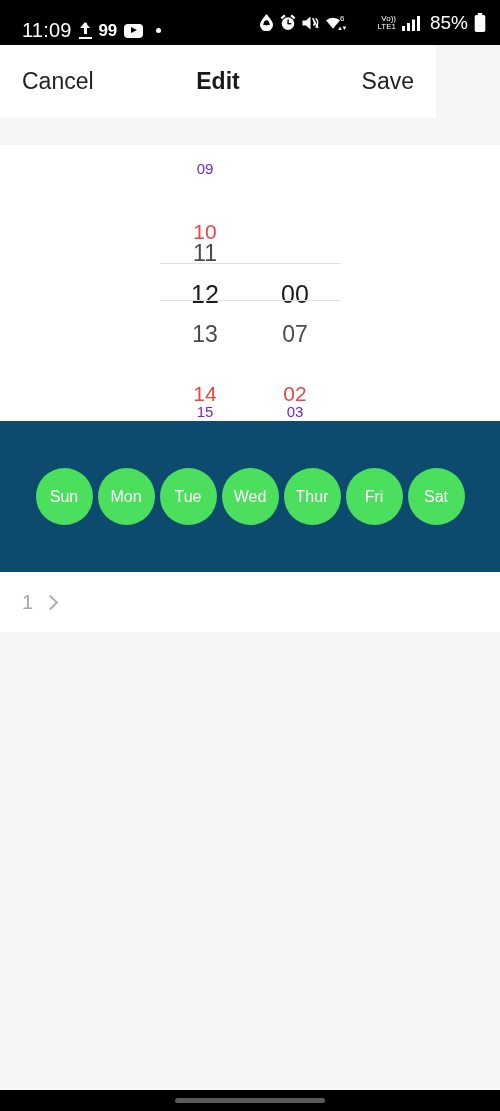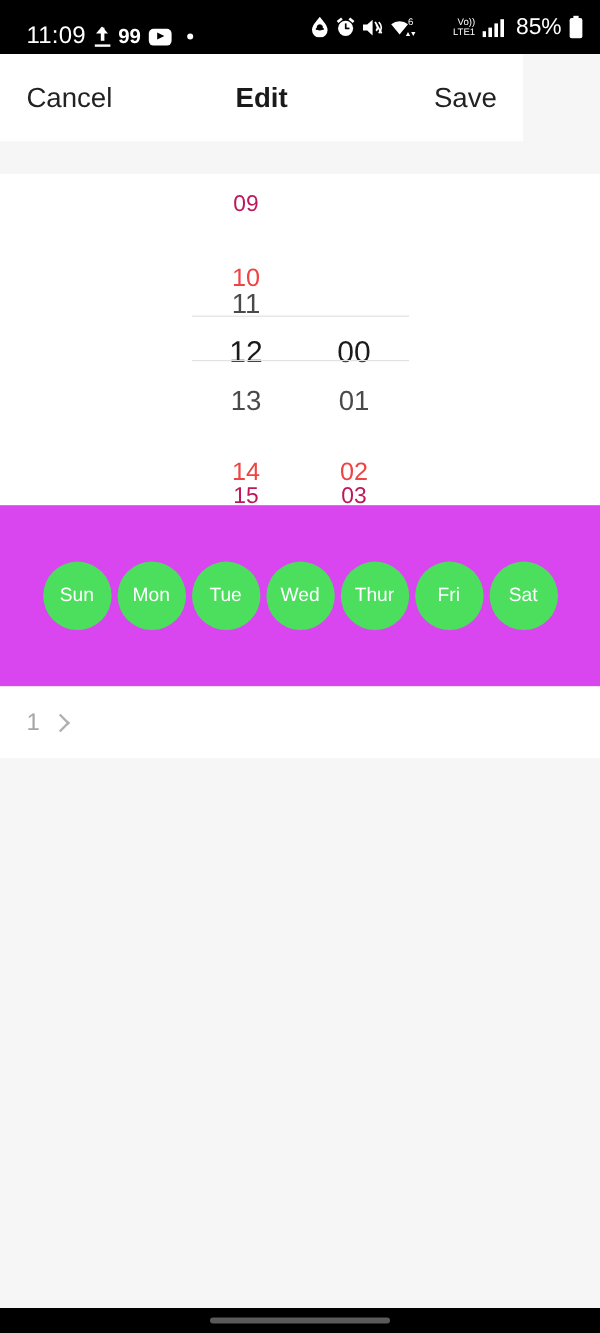--- a/index.html
+++ b/index.html
@@ -171,40 +171,40 @@
     width: 90px;
     text-align: center;
     font-size: 23px;
     line-height: 1;
     color: #3a3a3a;
   }
   
   .picker-item.d0 { color: #1b1b1b; font-size: 25px; }
   .picker-item.d1 { color: #4a4a4a; font-size: 23px; }
   .picker-item.d2 { color: #ef4444; font-size: 21px; margin-top: 20px; }
-  .picker-item.d3 { color: #be185d; font-size: 19px; }
+  .picker-item.d3 { color: #6d28d9; font-size: 15px; }
 
   .picker-highlight-top,
   .picker-highlight-bottom {
     position: absolute;
     left: 160px;
     width: 181px;
     height: 1px;
     background: #e2e2e2;
   }
   .picker-highlight-top { top: 118px; }
   .picker-highlight-bottom { top: 155px; }
 
   
   .day-section {
     position: absolute;
     top: 421px; left: 0;
     width: 500px;
     height: 151px;
-    background: #d946ef;
+    background: #0c4a6e;
     display: flex;
     align-items: center;
     justify-content: center;
     gap: 5px;
   }
   .day-chip {
     width: 57px;
     height: 57px;
     border-radius: 50%;
     background: #4bdf5d;
@@ -371,21 +371,21 @@
           <div class="picker-item d3" style="top: 15.5px;">09</div>
           <div class="picker-item d2" style="top: 56px;">10</div>
           <div class="picker-item d1" style="top: 96.5px;">11</div>
           <div class="picker-item d0" style="top: 137px;">12</div>
           <div class="picker-item d1" style="top: 177.5px;">13</div>
           <div class="picker-item d2" style="top: 218px;">14</div>
           <div class="picker-item d3" style="top: 258.5px;">15</div>
         </div>
       <div class="picker-col minutes" id="minutes-col">
           <div class="picker-item d0" style="top: 137px;">00</div>
-          <div class="picker-item d1" style="top: 177.5px;">01</div>
+          <div class="picker-item d1" style="top: 177.5px;">07</div>
           <div class="picker-item d2" style="top: 218px;">02</div>
           <div class="picker-item d3" style="top: 258.5px;">03</div>
         </div>
     </div>
     <div class="picker-highlight-top"></div>
     <div class="picker-highlight-bottom"></div>
   </div>
 
   <div class="day-section" id="day-section">
       <div class="day-chip">

